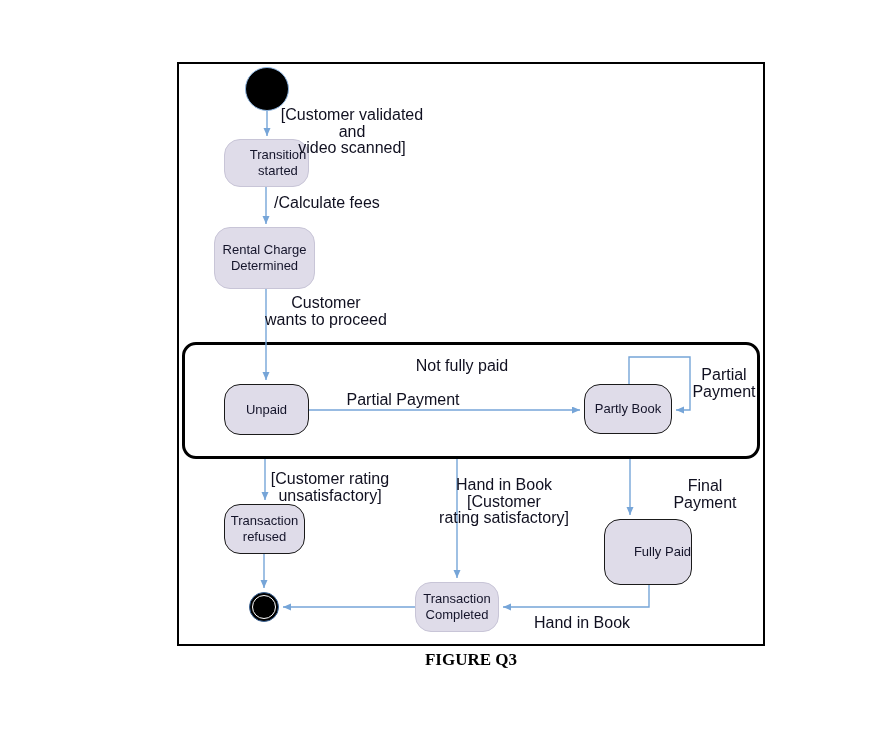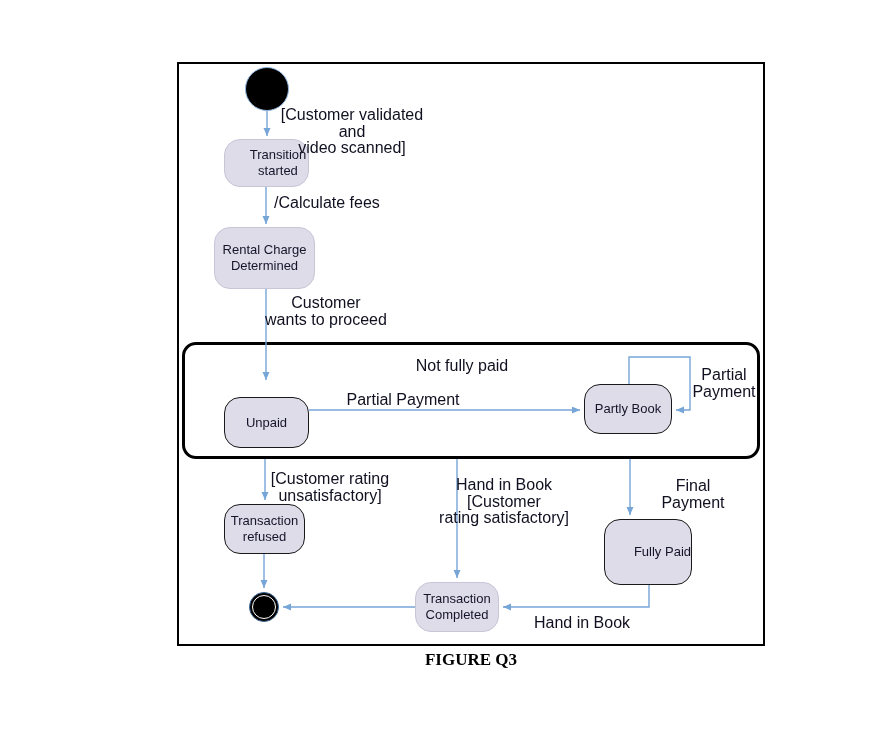--- a/index.html
+++ b/index.html
@@ -76,21 +76,21 @@
   <div class="state" style="left:45px;top:75px;width:85px;height:48px;padding-left:23px;">
     <span>Transition
 started</span>
   </div>
 
   <div class="state" style="left:35px;top:163px;width:101px;height:62px;">
     <span>Rental Charge
 Determined</span>
   </div>
 
-  <div class="state dark" style="left:45px;top:320px;width:85px;height:51px;margin-top:13px;">
+  <div class="state dark" style="left:45px;top:320px;width:85px;height:51px;">
     <span>Unpaid</span>
   </div>
 
   <div class="state dark" style="left:405px;top:320px;width:88px;height:50px;">
     <span>Partly Book</span>
   </div>
 
   <div class="state dark" style="left:45px;top:440px;width:81px;height:50px;">
     <span>Transaction
 refused</span>
@@ -122,20 +122,20 @@
   <div class="lbl" style="left:507px;top:303px;width:76px;">Partial
 Payment</div>
 
   <div class="lbl" style="left:71px;top:407px;width:160px;">[Customer rating
 unsatisfactory]</div>
 
   <div class="lbl" style="left:245px;top:413px;width:160px;">Hand in Book
 [Customer
 rating satisfactory]</div>
 
-  <div class="lbl" style="left:474px;top:414px;width:80px;">Final
+  <div class="lbl" style="left:486px;top:414px;width:80px;">Final
 Payment</div>
 
   <div class="lbl" style="left:323px;top:551px;width:160px;">Hand in Book</div>
 
 </div>
 
 <div class="caption">FIGURE Q3</div>
 
 </body></html>

